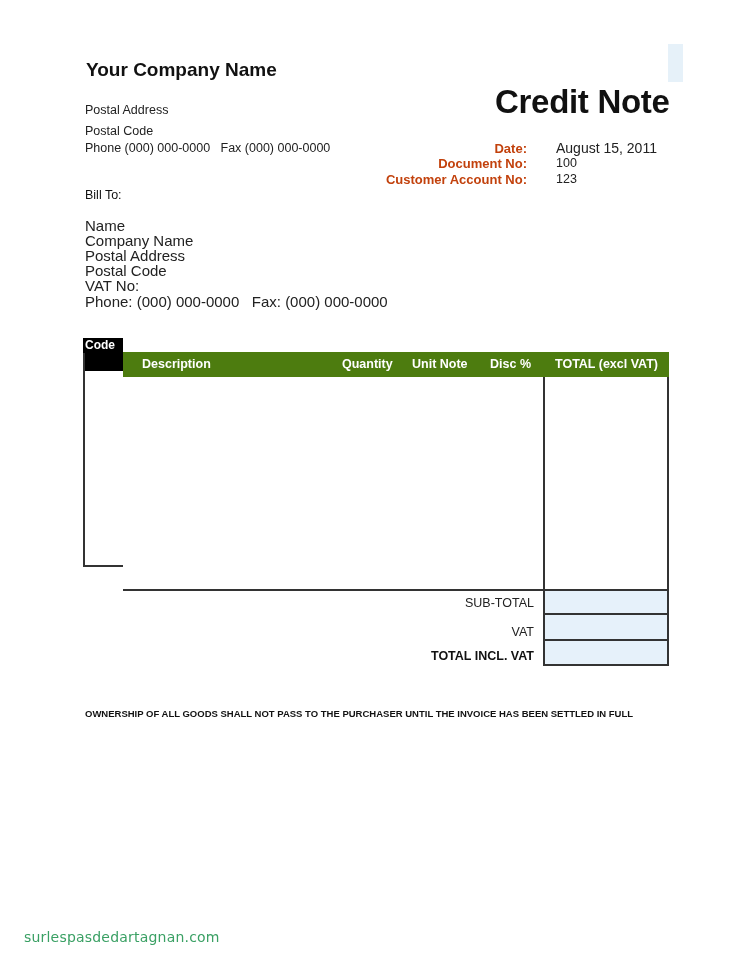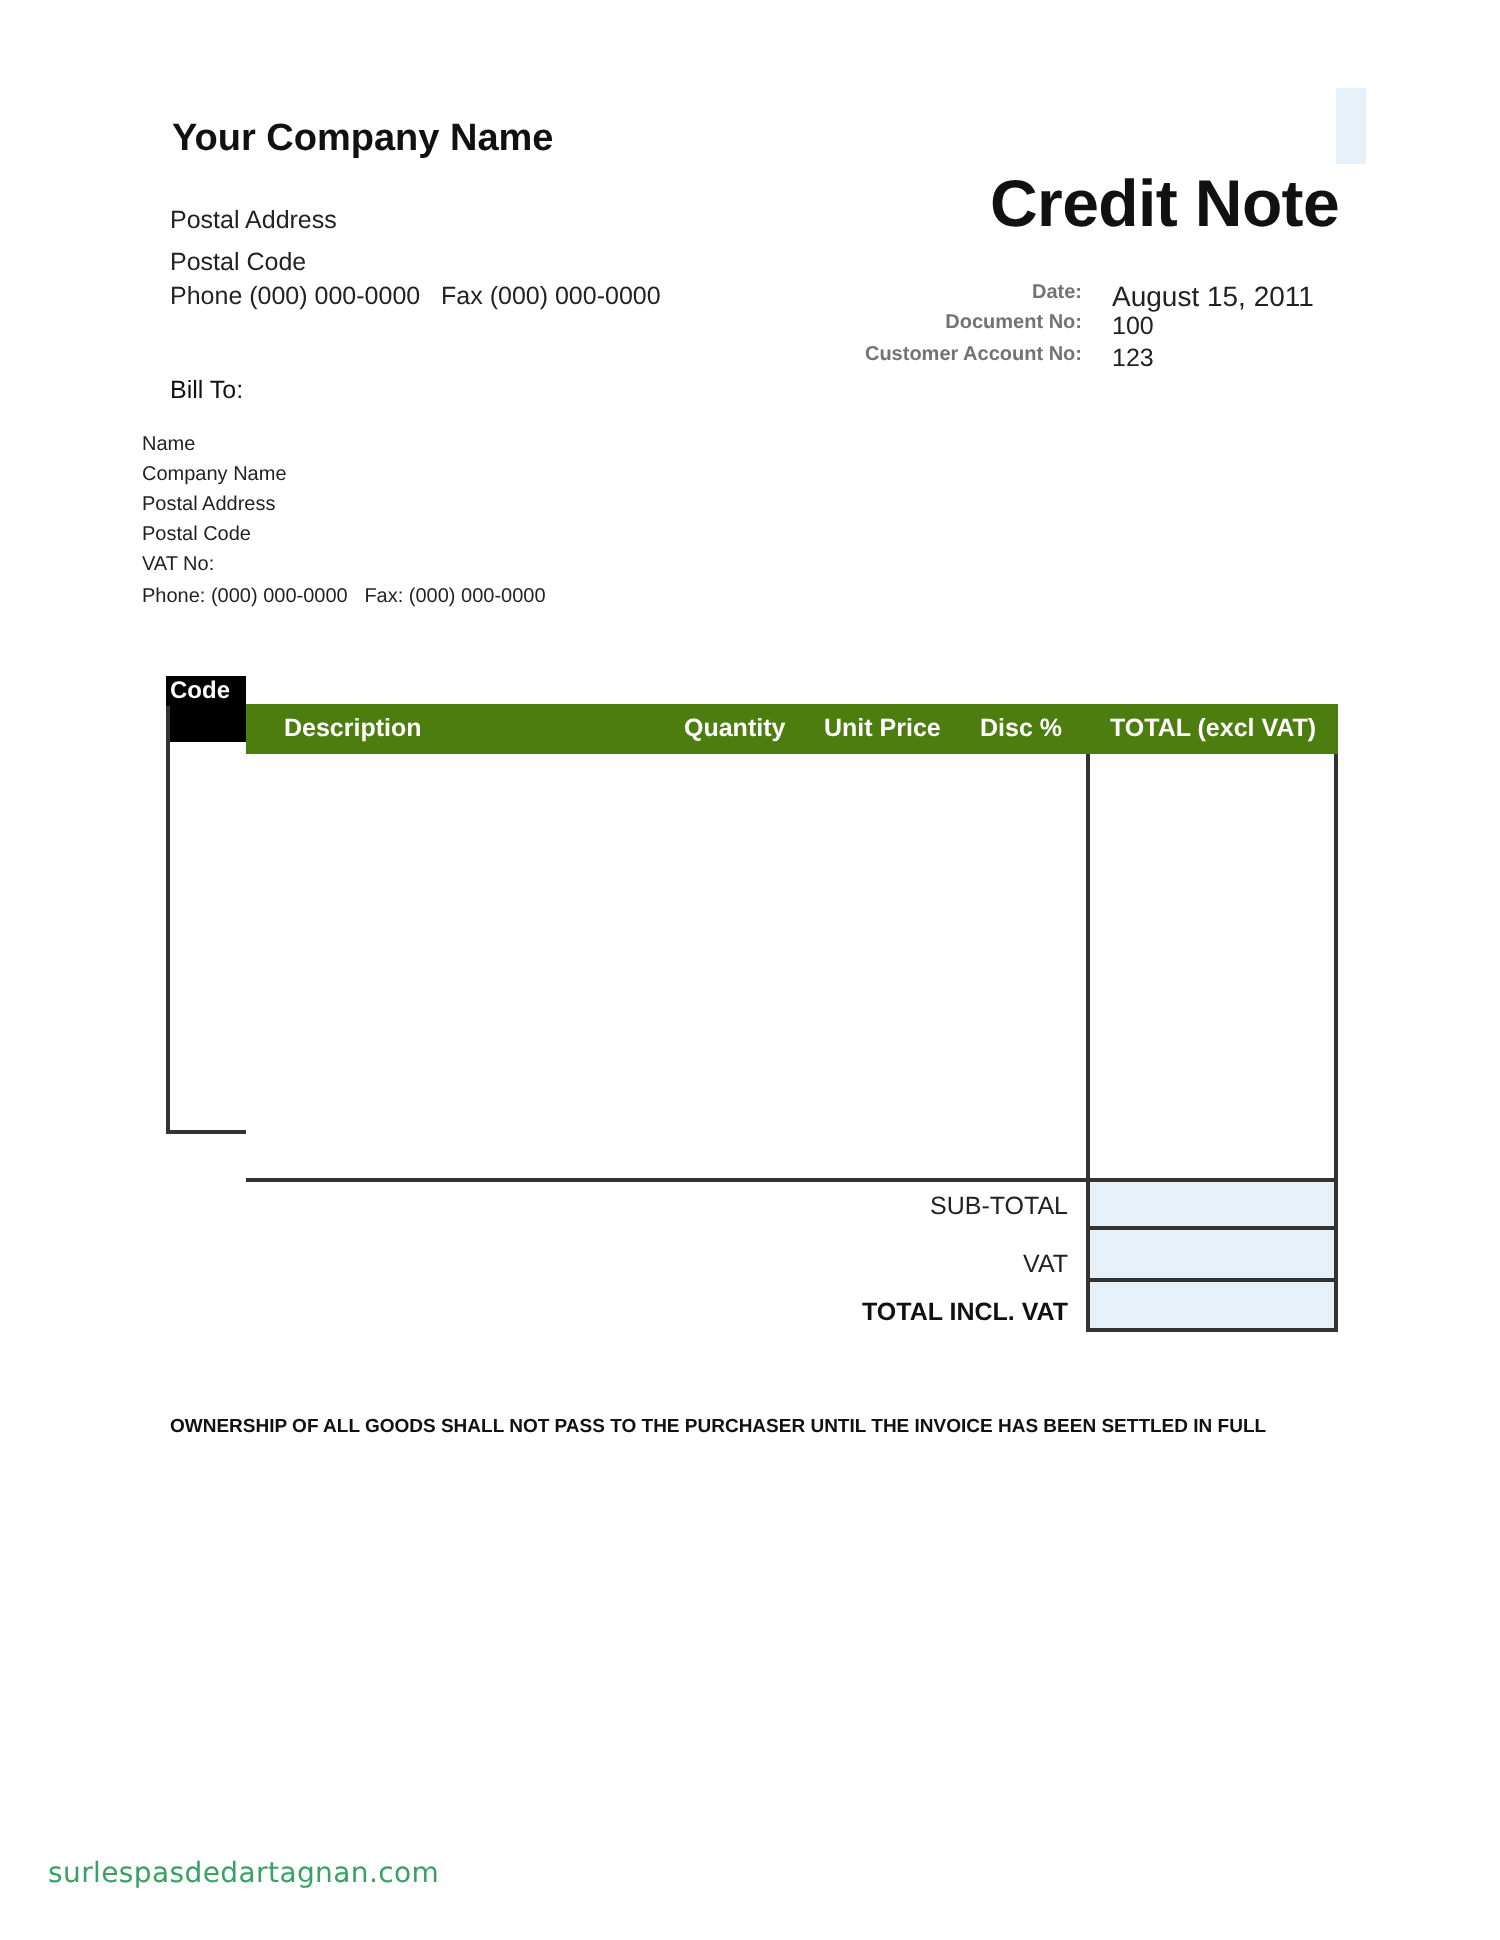--- a/index.html
+++ b/index.html
@@ -5,25 +5,25 @@
     html, body { margin: 0; padding: 0; }
     body {
       width: 750px; height: 970px; background: #ffffff; position: relative; overflow: hidden;
       font-family: "Liberation Sans", "DejaVu Sans", sans-serif; color: #111;
     }
     .abs { position: absolute; }
     .company-name { left: 86px; top: 59px; font-size: 19px; font-weight: bold; color: #111; }
     .sender-line { left: 85px; font-size: 12.5px; color: #222; white-space: pre; }
     .doc-title { left: 480px; top: 83px; font-size: 33px; font-weight: bold; color: #111; letter-spacing: -0.3px; margin-left: 15px; }
     .tab-marker { left: 668px; top: 44px; width: 15px; height: 38px; background: #e6f1f9; }
-    .meta-label { font-size: 10px; font-weight: bold; text-align: right; width: 240px; left: 301px; color: #737373; }
+    .meta-label { font-size: 13px; font-weight: bold; text-align: right; width: 240px; left: 287px; color: #c2410c; }
     .meta-value { left: 556px; font-size: 12.5px; color: #222; text-align: right; }
     .meta-value.big { font-size: 14px; }
     .billto-title { left: 85px; top: 188px; font-size: 12.5px; font-weight: normal; }
-    .billto-line { left: 71px; font-size: 10px; color: #222; white-space: pre; text-align: center; }
+    .billto-line { left: 85px; font-size: 15px; color: #222; white-space: pre; text-align: center; }
 
     
     .code-head { left: 83px; top: 338px; width: 40px; height: 33px; background: #000; color: #fff;
       font-size: 12px; font-weight: bold; padding-left: 2px; box-sizing: border-box; line-height: 15px; }
     .code-col { left: 83px; top: 353px; width: 40px; height: 214px; border-left: 2px solid #333; border-bottom: 2px solid #333; box-sizing: border-box; }
     .header-bar { left: 123px; top: 352px; width: 546px; height: 25px; background: #4d7c0f; }
     .hcell { position: absolute; top: 0; height: 25px; line-height: 25px; color: #fff; font-size: 12.5px; font-weight: bold; }
     .total-col { left: 543px; top: 377px; width: 126px; height: 214px; border-left: 2px solid #333; border-right: 2px solid #333; box-sizing: border-box; }
     .bottom-rule { left: 123px; top: 589px; width: 546px; height: 2px; background: #333; }
     .sum-box { left: 543px; width: 126px; background: #e6f1fa; border-left: 2px solid #333; border-right: 2px solid #333; border-bottom: 2px solid #333; box-sizing: border-box; }
@@ -57,21 +57,21 @@
 <div class="abs billto-line" style="top:247px">Postal Address</div>
 <div class="abs billto-line" style="top:262px">Postal Code</div>
 <div class="abs billto-line" style="top:277px">VAT No:</div>
 <div class="abs billto-line" style="top:293px">Phone: (000) 000-0000   Fax: (000) 000-0000</div>
 
 <div class="abs code-head">Code</div>
 <div class="abs code-col"></div>
 <div class="abs header-bar">
   <span class="hcell" style="left:19px">Description</span>
   <span class="hcell" style="left:219px">Quantity</span>
-  <span class="hcell" style="left:289px">Unit Price</span>
+  <span class="hcell" style="left:289px">Unit Note</span>
   <span class="hcell" style="left:367px">Disc %</span>
   <span class="hcell" style="left:432px">TOTAL (excl VAT)</span>
 </div>
 <div class="abs total-col"></div>
 <div class="abs bottom-rule"></div>
 
 <div class="abs sum-label" style="top:596px">SUB-TOTAL</div>
 <div class="abs sum-box" style="top:591px;height:24px"></div>
 <div class="abs sum-label" style="top:625px">VAT</div>
 <div class="abs sum-box" style="top:615px;height:26px"></div>

